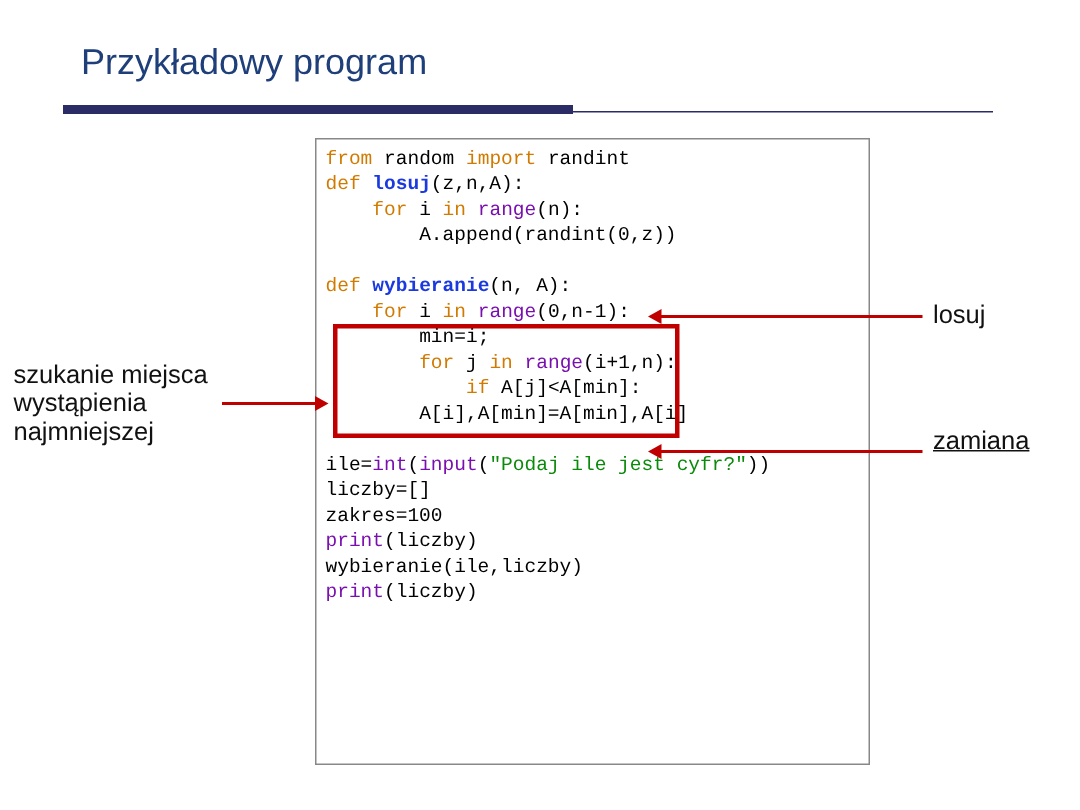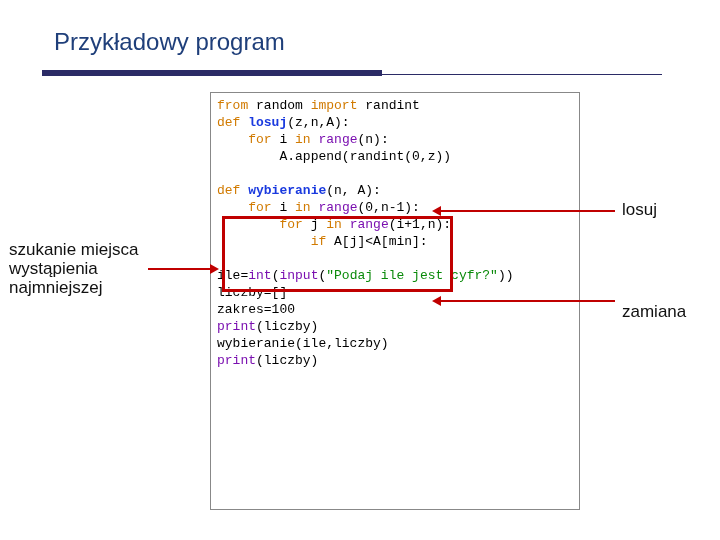--- a/index.html
+++ b/index.html
@@ -103,38 +103,40 @@
   <div class="rule2"></div>
 
   <div class="codebox">
 <div class="rowtight"><span class="kw">from</span> <span>random</span> <span class="kw">import</span> <span>randint</span></div>
 <div class="rowtight"><span class="kw">def</span> <span class="def">losuj</span><span>(z,n,A):</span></div>
 <div class="rowtight">    <span class="kw">for</span> <span>i</span> <span class="kw">in</span> <span class="builtin">range</span><span>(n):</span></div>
 <div class="rowtight">        <span>A.append(randint(0,z))</span></div>
 <div class="rowtight">&nbsp;</div>
 <div class="rowtight"><span class="kw">def</span> <span class="def">wybieranie</span><span>(n, A):</span></div>
 <div class="rowtight">    <span class="kw">for</span> <span>i</span> <span class="kw">in</span> <span class="builtin">range</span><span>(0,n-1):</span></div>
+<div class="rowtight">        <span>min=i;</span></div>
 <div class="rowtight">        <span class="kw">for</span> <span>j</span> <span class="kw">in</span> <span class="builtin">range</span><span>(i+1,n):</span></div>
 <div class="rowtight">            <span class="kw">if</span> <span>A[j]&lt;A[min]:</span></div>
+<div class="rowtight">        <span>A[i],A[min]=A[min],A[i]</span></div>
 <div class="rowtight">&nbsp;</div>
 <div class="rowtight"><span>ile=</span><span class="builtin">int</span><span>(</span><span class="builtin">input</span><span>(</span><span class="str">"Podaj ile jest cyfr?"</span><span>))</span></div>
 <div class="rowtight"><span>liczby=[]</span></div>
 <div class="rowtight"><span>zakres=100</span></div>
 <div class="rowtight"><span class="builtin">print</span><span>(liczby)</span></div>
 <div class="rowtight"><span>wybieranie(ile,liczby)</span></div>
 <div class="rowtight"><span class="builtin">print</span><span>(liczby)</span></div>
   </div>
 
   <div class="redframe" style="left:222px; top:216px; width:225px; height:70px;"></div>
 
   <div class="annot" style="left:9px; top:240px; width:160px; line-height:19px;">szukanie miejsca wystąpienia najmniejszej</div>
   <div class="arrow-line" style="left:148px; top:268px; width:62px;"></div>
   <div class="arrow-head-r" style="left:210px; top:264px;"></div>
 
   <div class="annot" style="left:622px; top:200px;">losuj</div>
   <div class="arrow-line" style="left:440px; top:210px; width:175px;"></div>
   <div class="arrow-head-l" style="left:432px; top:206px;"></div>
 
-  <div class="annot" style="left:622px; top:302px;">zamiana</div>
+  <div class="annot" style="left:622px; top:284px;text-decoration:underline;">zamiana</div>
   <div class="arrow-line" style="left:440px; top:300px; width:175px;"></div>
   <div class="arrow-head-l" style="left:432px; top:296px;"></div>
 
 </div>
 
 </body></html>

